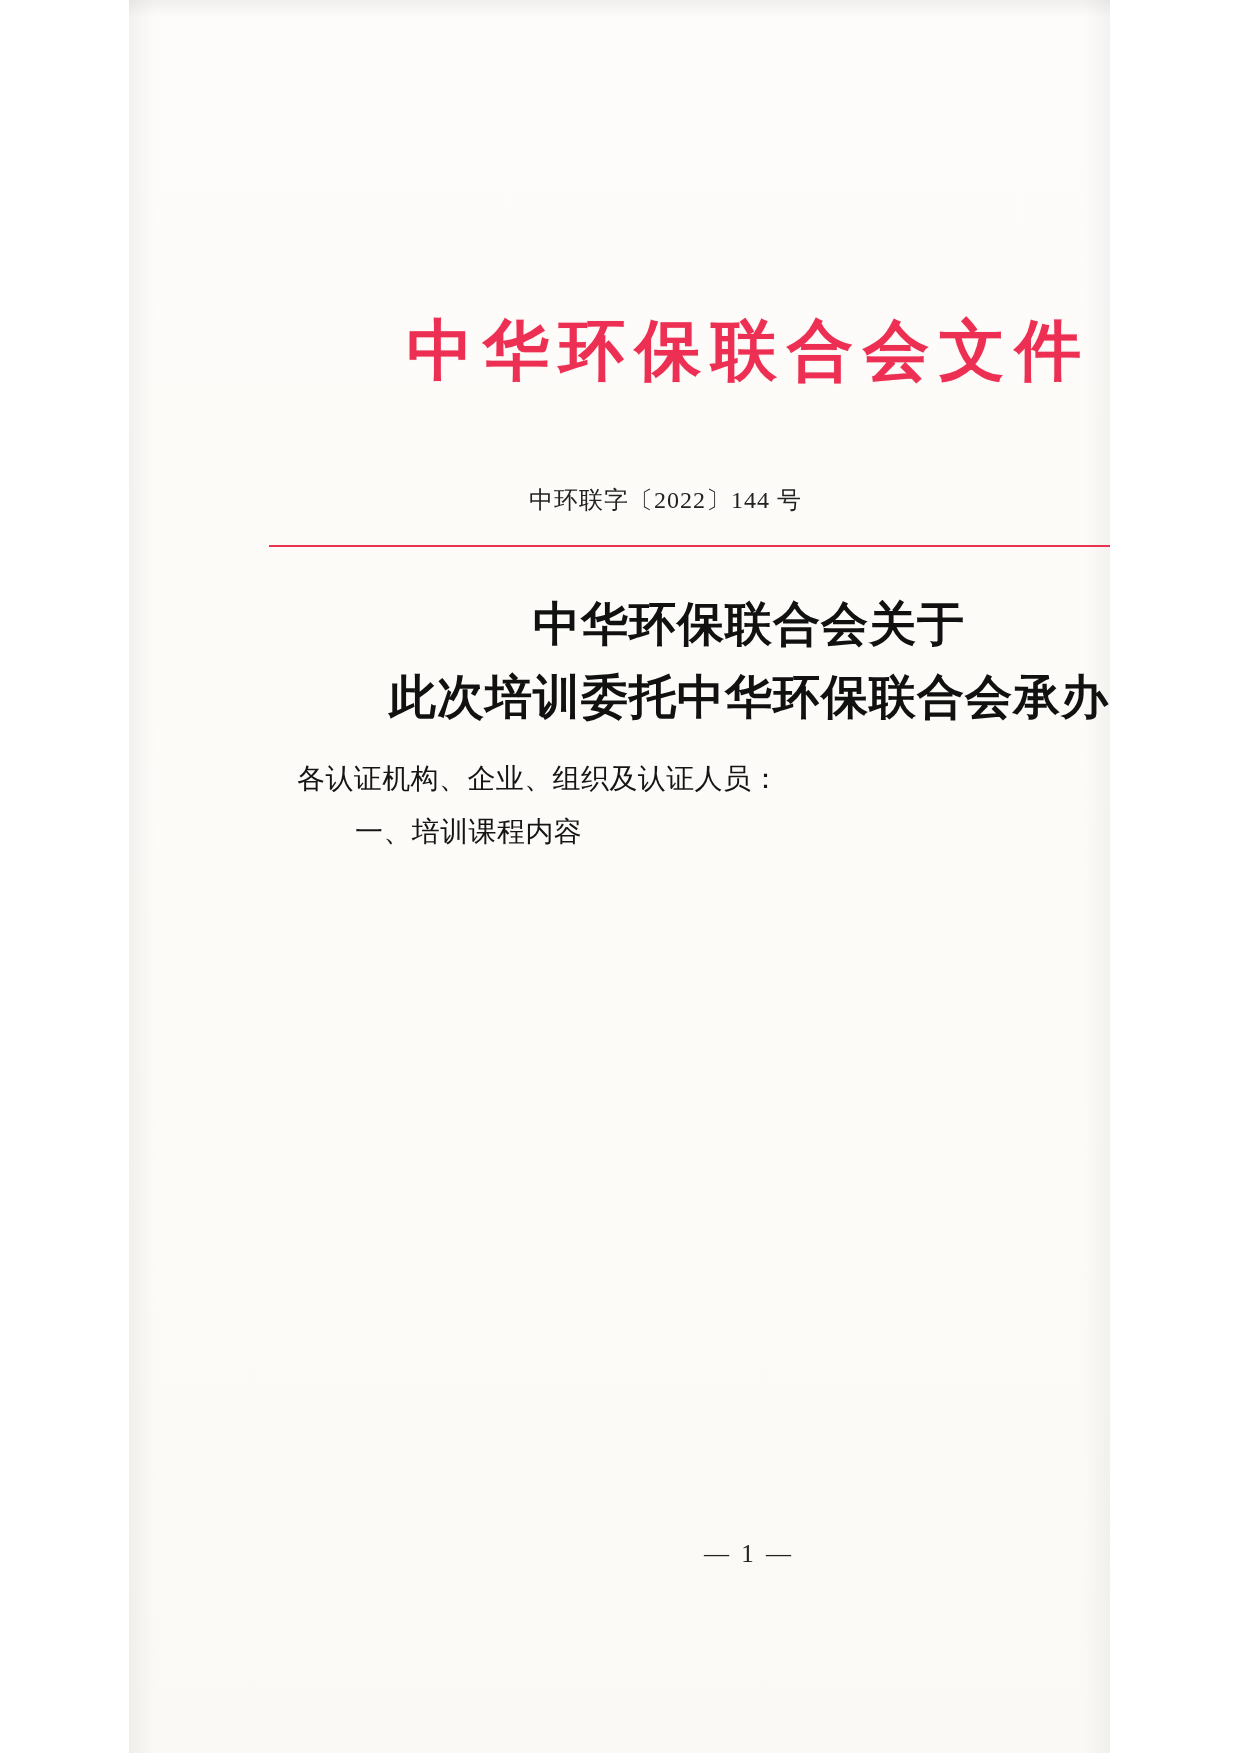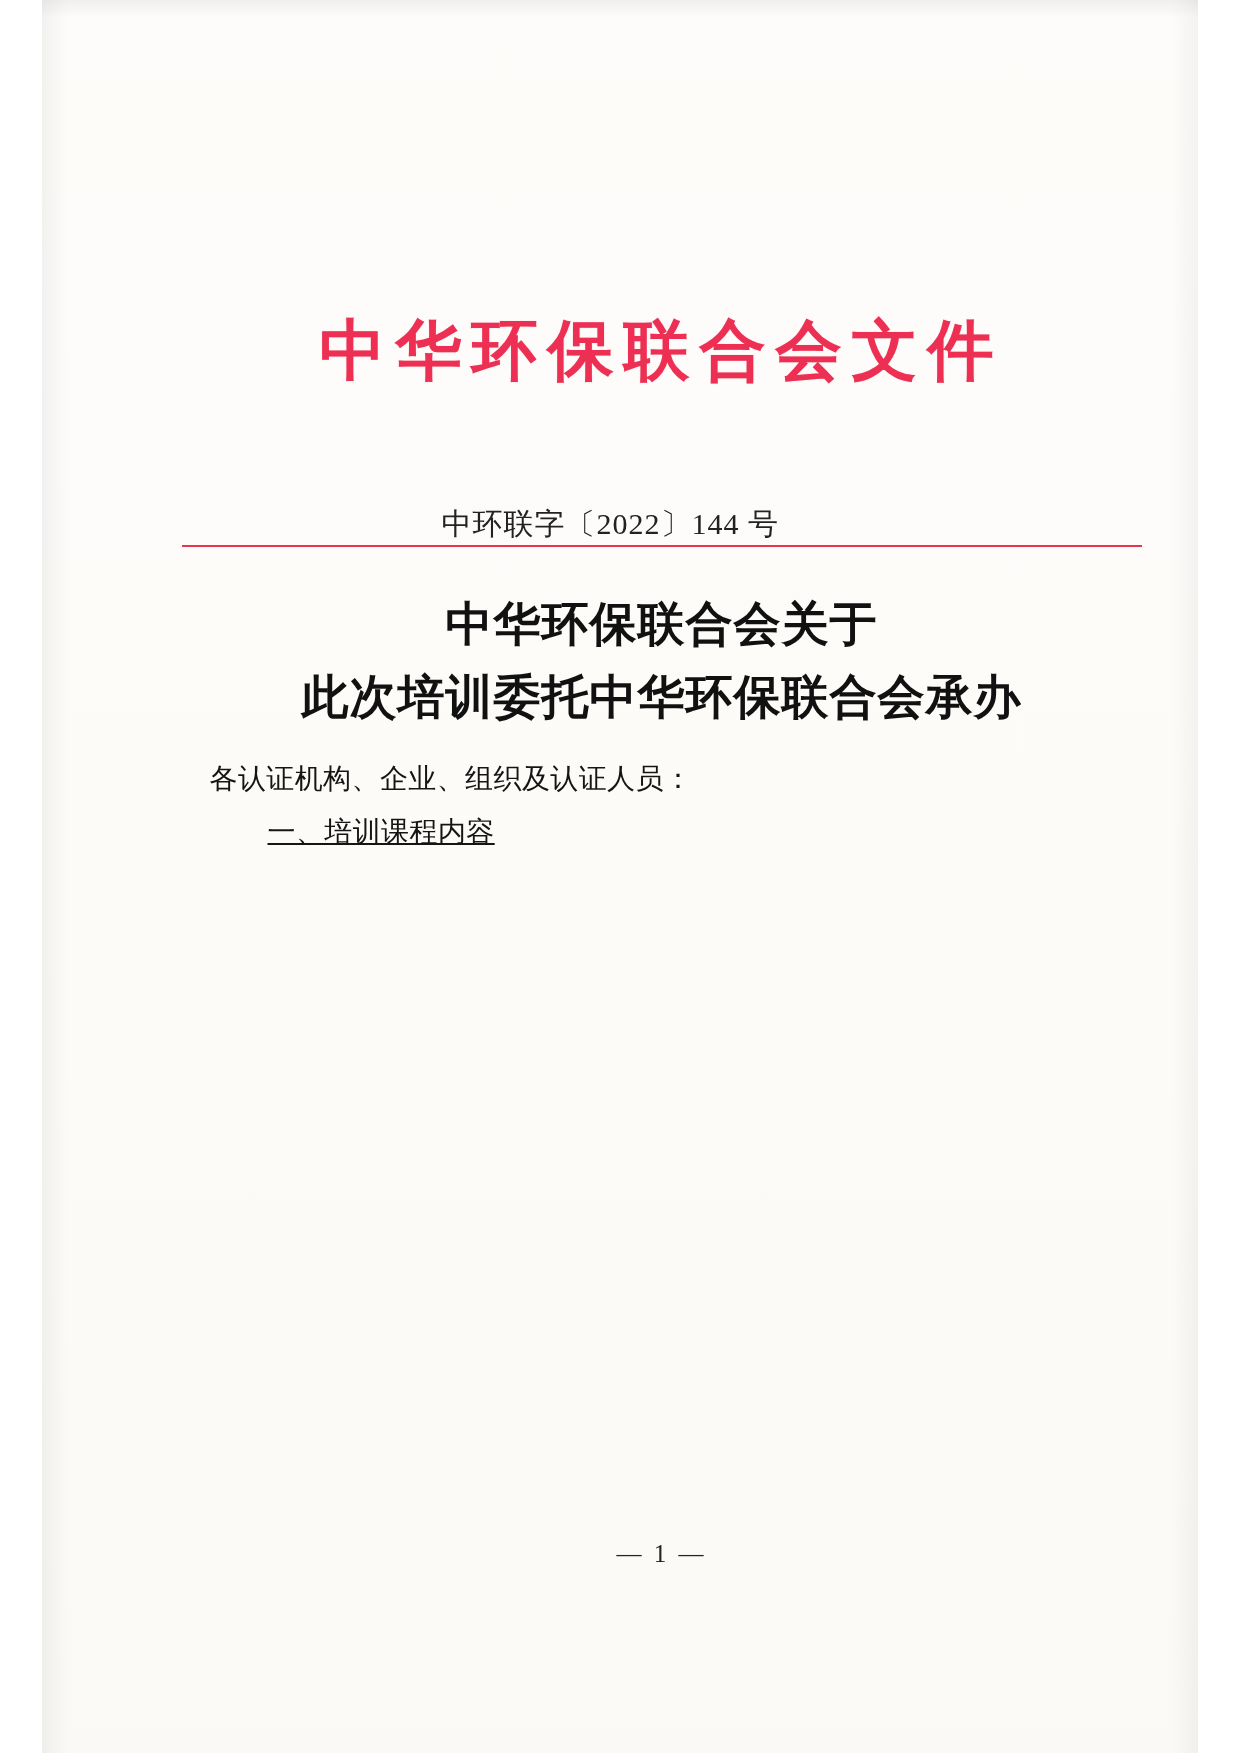--- a/index.html
+++ b/index.html
@@ -6,21 +6,21 @@
     margin: 0;
     padding: 0;
     background: #ffffff;
   }
   body {
     font-family: "Liberation Serif", "DejaVu Serif", serif;
     color: #1a1a1a;
   }
   .page {
     position: relative;
-    width: 1156px;
+    width: 981px;
     height: 1753px;
     margin: 0 auto;
     background: #fefefc;
     overflow: hidden;
   }
   .sheet {
     position: absolute;
     left: 0;
     top: 0;
     width: 1239px;
@@ -48,23 +48,23 @@
     font-size: 66px;
     letter-spacing: 10px;
     line-height: 1;
     white-space: nowrap;
     text-shadow: 0 0 1px rgba(236,47,82,0.35);
   }
 
   
   .doc-number {
     position: absolute;
-    top: 504px;
+    top: 484px;
     left: 250px;
-    font-size: 30px;
+    font-size: 24px;
     letter-spacing: 1px;
     color: #222;
     font-family: "Liberation Serif", "DejaVu Serif", serif;
   }
 
   
   .divider {
     position: absolute;
     top: 545px;
     left: -10px;
@@ -107,21 +107,20 @@
   }
   .p-indent { text-indent: 58px; }
   .p-salutation { text-indent: 0; }
   .p-justify {
     text-align: justify;
     text-justify: inter-ideograph;
   }
   .section-head {
     text-indent: 58px;
     margin-top: 4px;
-    text-decoration: underline;
   }
 
   
   .page-number {
     position: absolute;
     bottom: 185px;
     left: 0;
     width: 940px;
     text-align: center;
     font-size: 25px;

